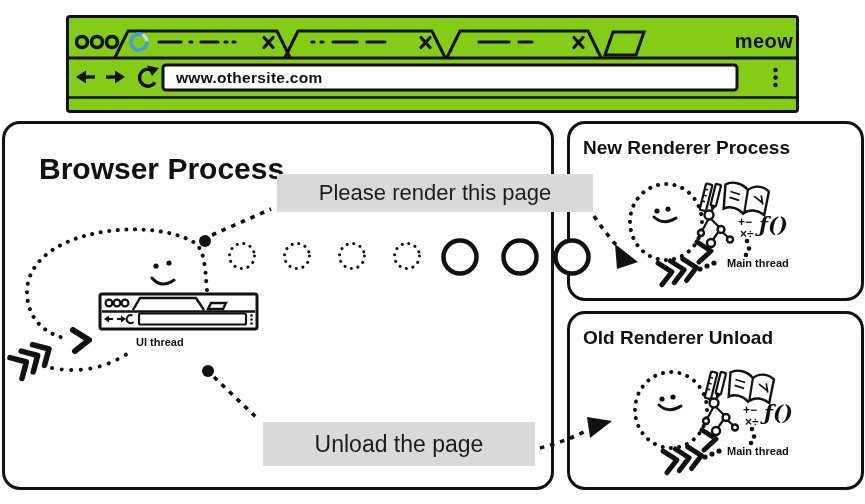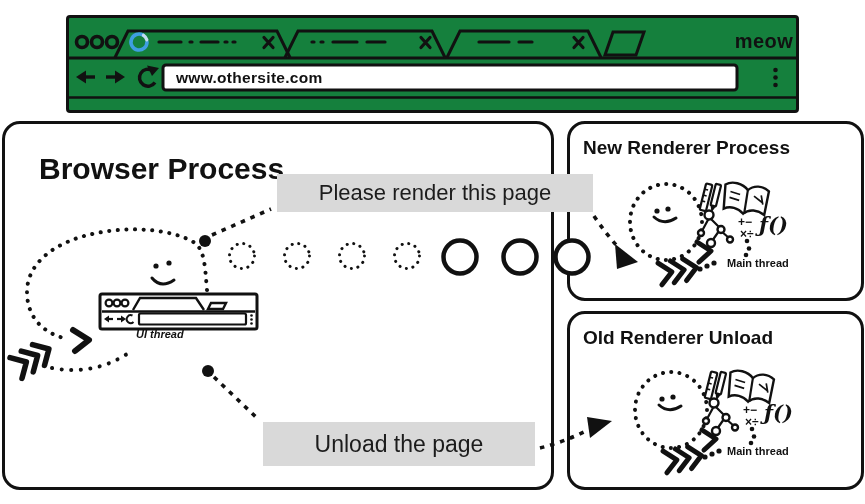--- a/index.html
+++ b/index.html
@@ -1,36 +1,36 @@
 <!DOCTYPE html>
 <html><head>
 <meta charset="utf-8">
 <style>
   html,body{margin:0;padding:0;background:#fff;}
   #stage{position:relative;width:865px;height:504px;background:#fff;overflow:hidden;
          font-family:"Liberation Sans","DejaVu Sans",sans-serif;color:#111;}
   
   #browser-window{position:absolute;left:66px;top:15px;width:733px;height:98px;
-    border:3px solid #111;border-radius:4px;background:#15803d;box-sizing:border-box;}
+    border:3px solid #111;border-radius:4px;background:#84cc16;box-sizing:border-box;}
   #browser-window svg{display:block;}
   
   .pbox{position:absolute;background:#fff;border:3.5px solid #111;border-radius:18px;box-sizing:border-box;}
   #box-browser{left:2px;top:121px;width:552px;height:369px;}
   #box-new{left:567px;top:121px;width:297px;height:180px;}
   #box-old{left:567px;top:311px;width:297px;height:179px;}
   .pbox .title{font-weight:bold;letter-spacing:0;}
   #box-browser .title{font-size:30px;margin:28px 0 0 34px;}
   #box-new .title,#box-old .title{font-size:19px;margin:13px 0 0 13px;}
   
   .msg{position:absolute;background:#d9d9d9;color:#1c1c1c;text-align:center;z-index:4;}
   #msg-render{left:277px;top:174px;width:316px;height:38px;line-height:38px;font-size:22px;}
   #msg-unload{left:263px;top:422px;width:272px;height:44px;line-height:44px;font-size:23px;}
   
   .thread-label{position:absolute;font-size:11px;font-weight:bold;z-index:4;}
-  #lbl-ui{left:136px;top:328px;font-style:italic;}
+  #lbl-ui{left:136px;top:336px;}
   #lbl-main-new{left:727px;top:257px;}
   #lbl-main-old{left:727px;top:445px;}
   
   #overlay{position:absolute;left:0;top:0;z-index:5;pointer-events:none;}
   .ink{stroke:#111;fill:none;}
   .dots{stroke:#111;fill:none;stroke-linecap:round;}
   .dash{stroke:#111;fill:none;}
   .fillw{fill:#fff;stroke:#111;}
   text.svgt{fill:#111;}
 </style>

